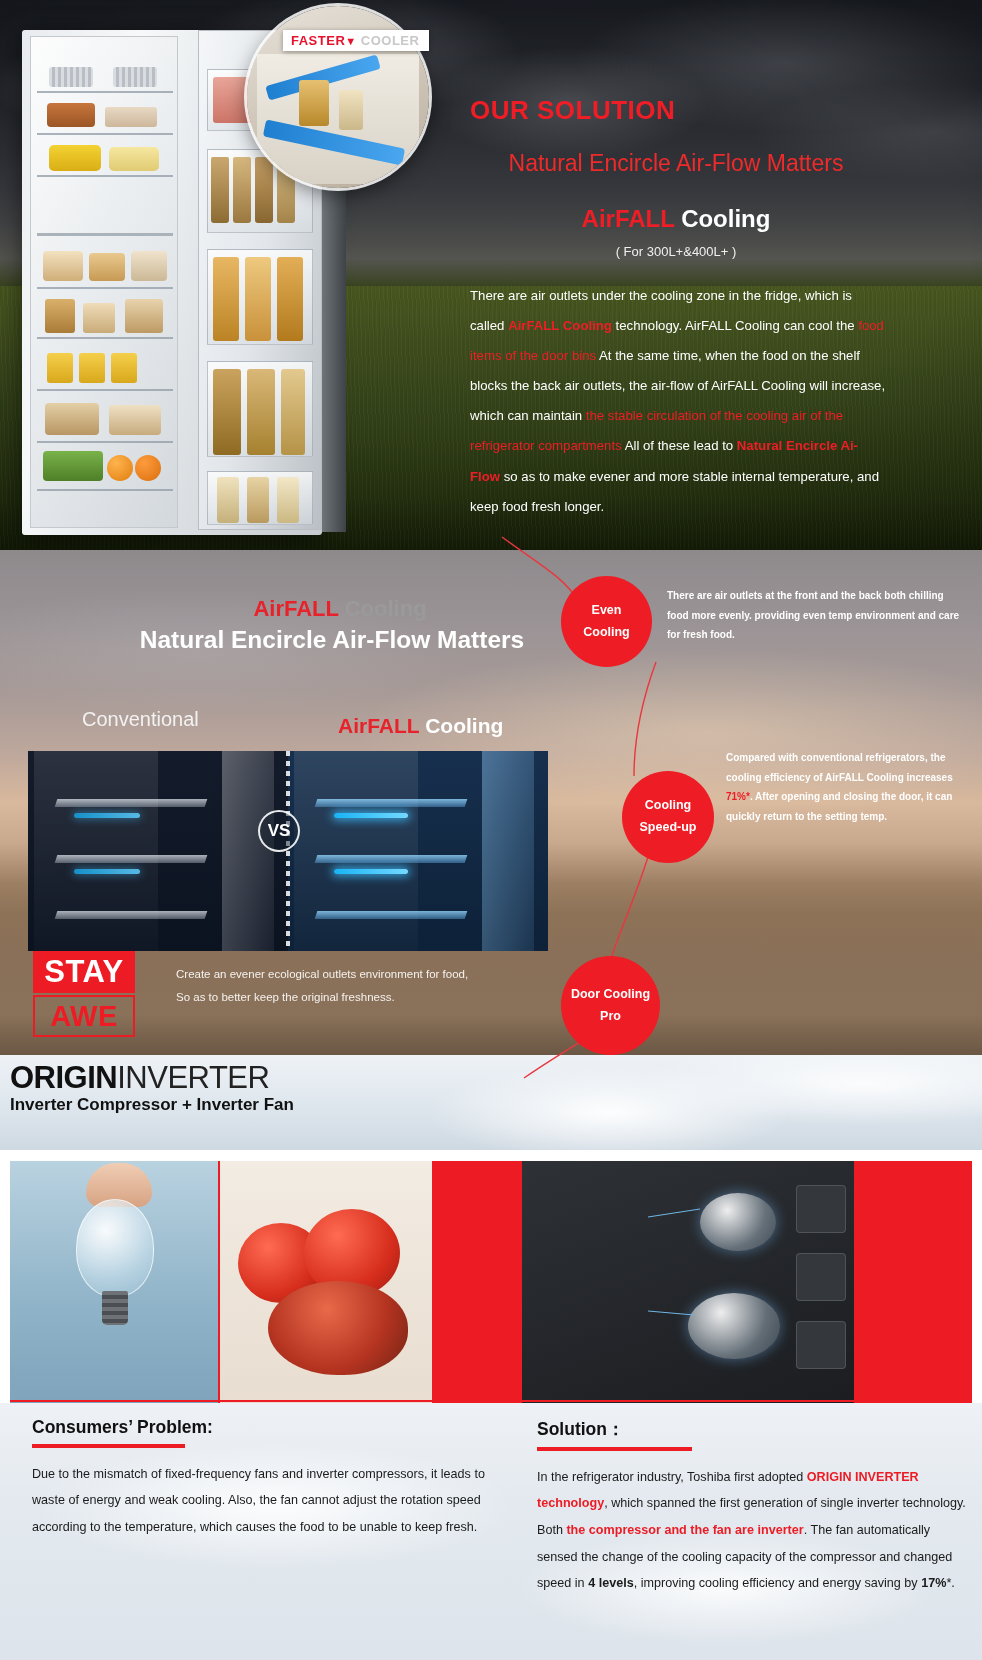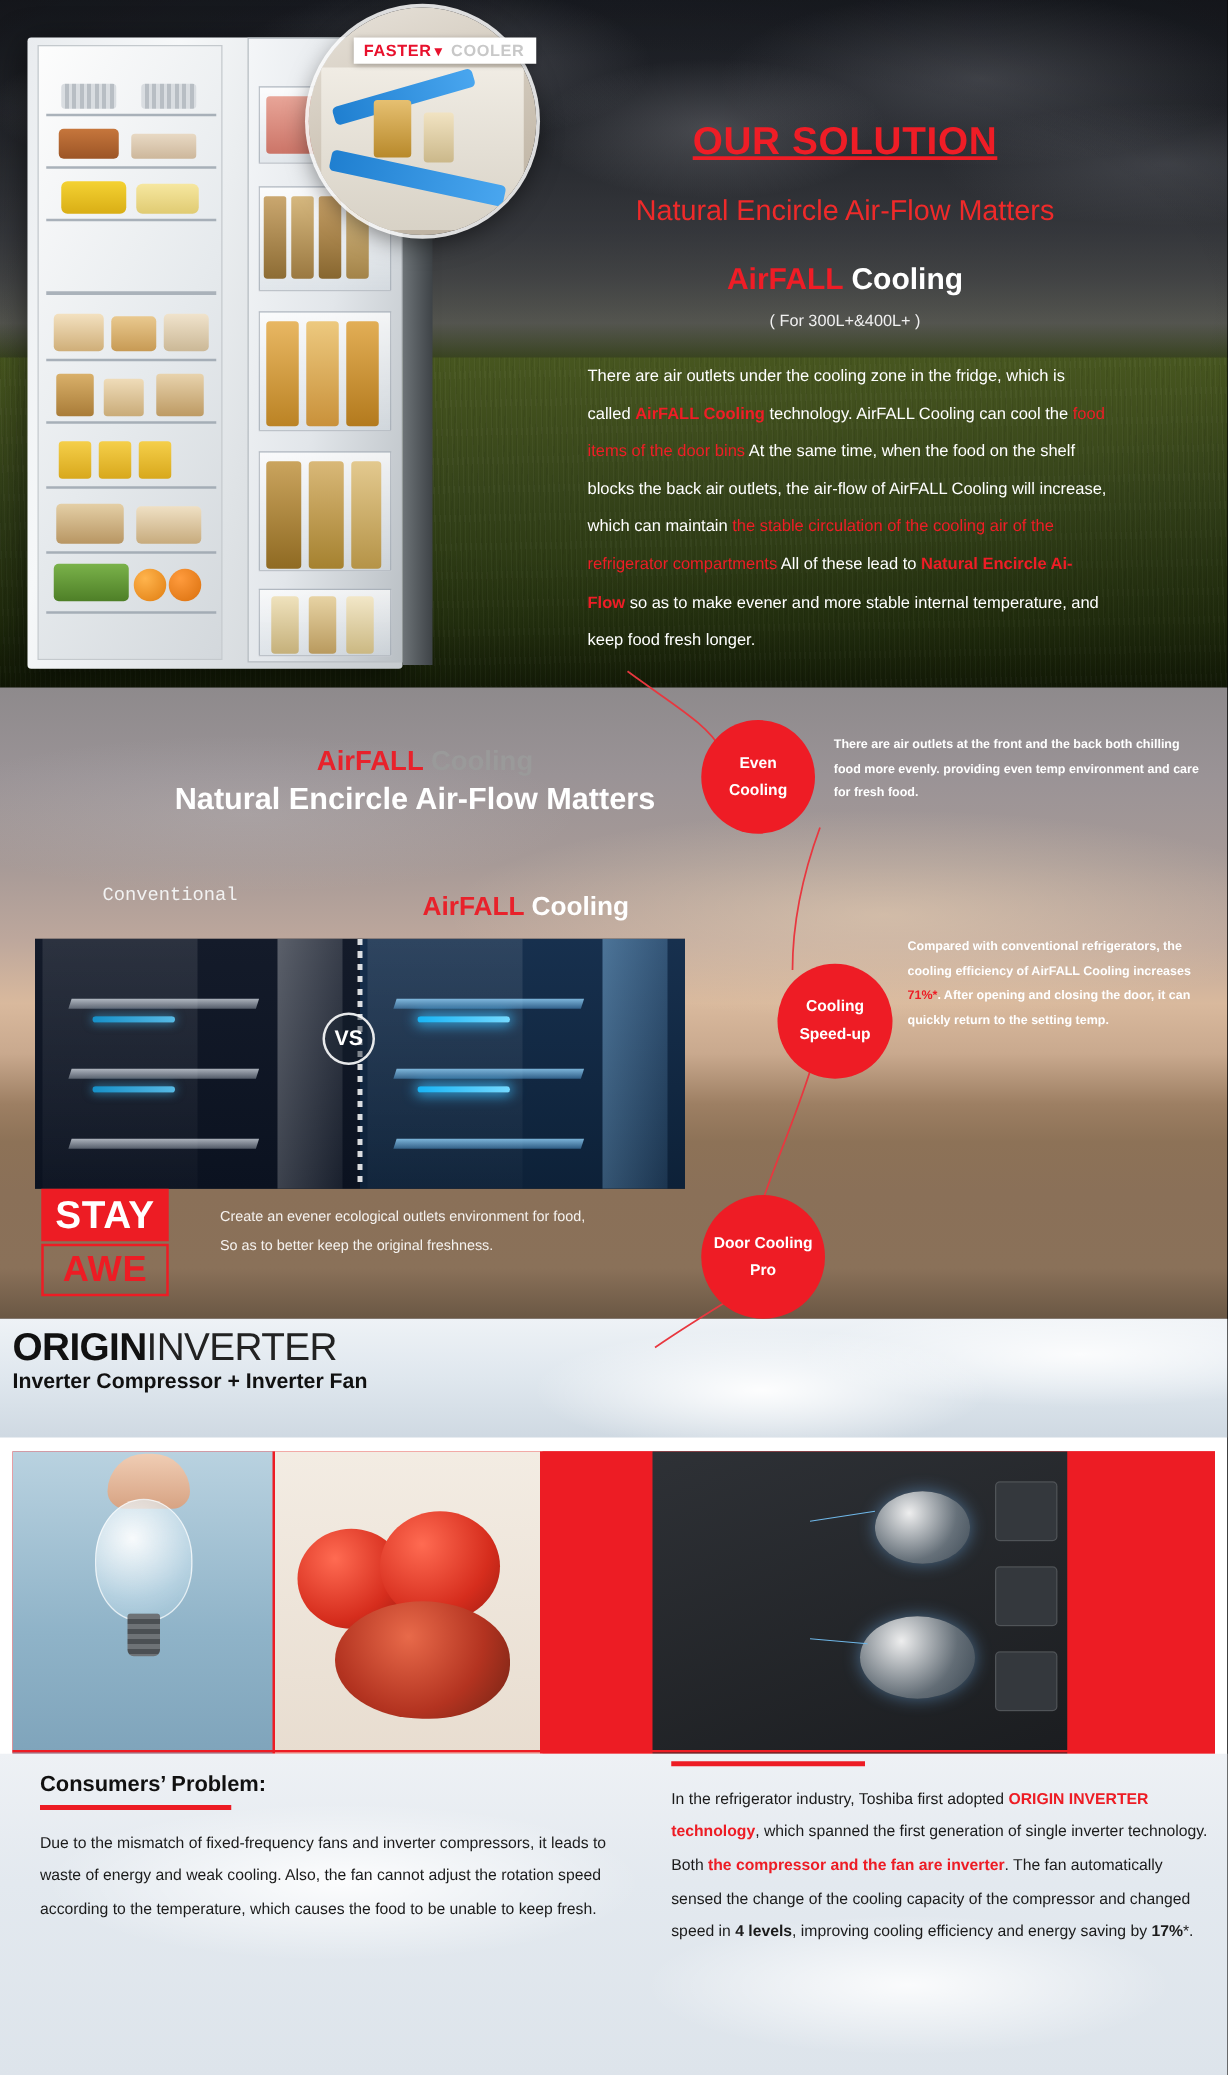--- a/index.html
+++ b/index.html
@@ -99,22 +99,22 @@
     font-size: 13px; font-weight: bold; letter-spacing: 0.5px;
     color: #c8c8c8;
     box-shadow: 0 1px 5px rgba(0,0,0,0.35);
   }
   .fastercooler .fast { color: #e8112d; }
   .fastercooler .arrowdn { color: #e8112d; font-size: 11px; }
 
   
   .s1-text { position: absolute; left: 470px; top: 95px; width: 500px; z-index: 5; }
   .s1-h1 {
-    font-size: 31px; font-weight: bold; color: #ef1d26; text-align: center;
-    letter-spacing: 0.5px; width: 412px; text-decoration: underline;
+    font-size: 26px; font-weight: bold; color: #ef1d26; 
+    letter-spacing: 0.5px; width: 412px;
   }
   .s1-h2 {
     font-size: 23px; color: #ef2a2a; text-align: center; margin-top: 24px; width: 412px;
   }
   .s1-h3 {
     font-size: 24px; font-weight: bold; text-align: center; margin-top: 28px; width: 412px;
   }
   .s1-h3 .red { color: #ef1d26; }
   .s1-h3 .wht { color: #ffffff; }
   .s1-sub {
@@ -147,21 +147,21 @@
     position: absolute; left: 130px; top: 596px; width: 420px; text-align: center;
     font-size: 22px; font-weight: bold;
   }
   .s2-h1 .red { color: #e8222b; }
   .s2-h1 .gry { color: #9a9a9a; }
   .s2-h2 {
     position: absolute; left: 122px; top: 626px; width: 420px; text-align: center;
     font-size: 24.5px; font-weight: bold; color: #ffffff;
   }
   .lbl-conv {
-    position: absolute; left: 82px; top: 708px; font-size: 15px; color: #f2f2f2; font-family: Liberation Mono, monospace;
+    position: absolute; left: 82px; top: 708px; font-size: 20px; color: #f2f2f2;
   }
   .lbl-air {
     position: absolute; left: 338px; top: 714px; font-size: 21px; font-weight: bold;
   }
   .lbl-air .red { color: #e8222b; }
   .lbl-air .wht { color: #ffffff; }
 
   
   .compare {
     position: absolute; left: 28px; top: 751px; width: 520px; height: 200px;
@@ -542,20 +542,21 @@
   <div class="sepline"></div>
 
   <div class="bottomtext">
     <div class="cl3"></div>
     <div class="col col-l">
       <div class="colhead">Consumers’ Problem:</div>
       <div class="rule rule-l"></div>
       <div class="colbody">Due to the mismatch of fixed-frequency fans and inverter compressors, it leads to waste of energy and weak cooling. Also, the fan cannot adjust the rotation speed according to the temperature, which causes the food to be unable to keep fresh.</div>
     </div>
     <div class="col col-r">
+      <div class="colhead">Solution：</div>
       <div class="rule rule-r"></div>
       <div class="colbody">
         <span>In the refrigerator industry, Toshiba first adopted </span><span class="redb">ORIGIN INVERTER technology</span><span>, which spanned the first generation of single inverter technology. Both </span><span class="redb">the compressor and the fan are inverter</span><span>. The fan automatically sensed the change of the cooling capacity of the compressor and changed speed in </span><span class="b">4 levels</span><span>, improving cooling efficiency and energy saving by </span><span class="b">17%</span><span>*.</span>
       </div>
     </div>
   </div>
 
 </div>
 
 </body></html>

